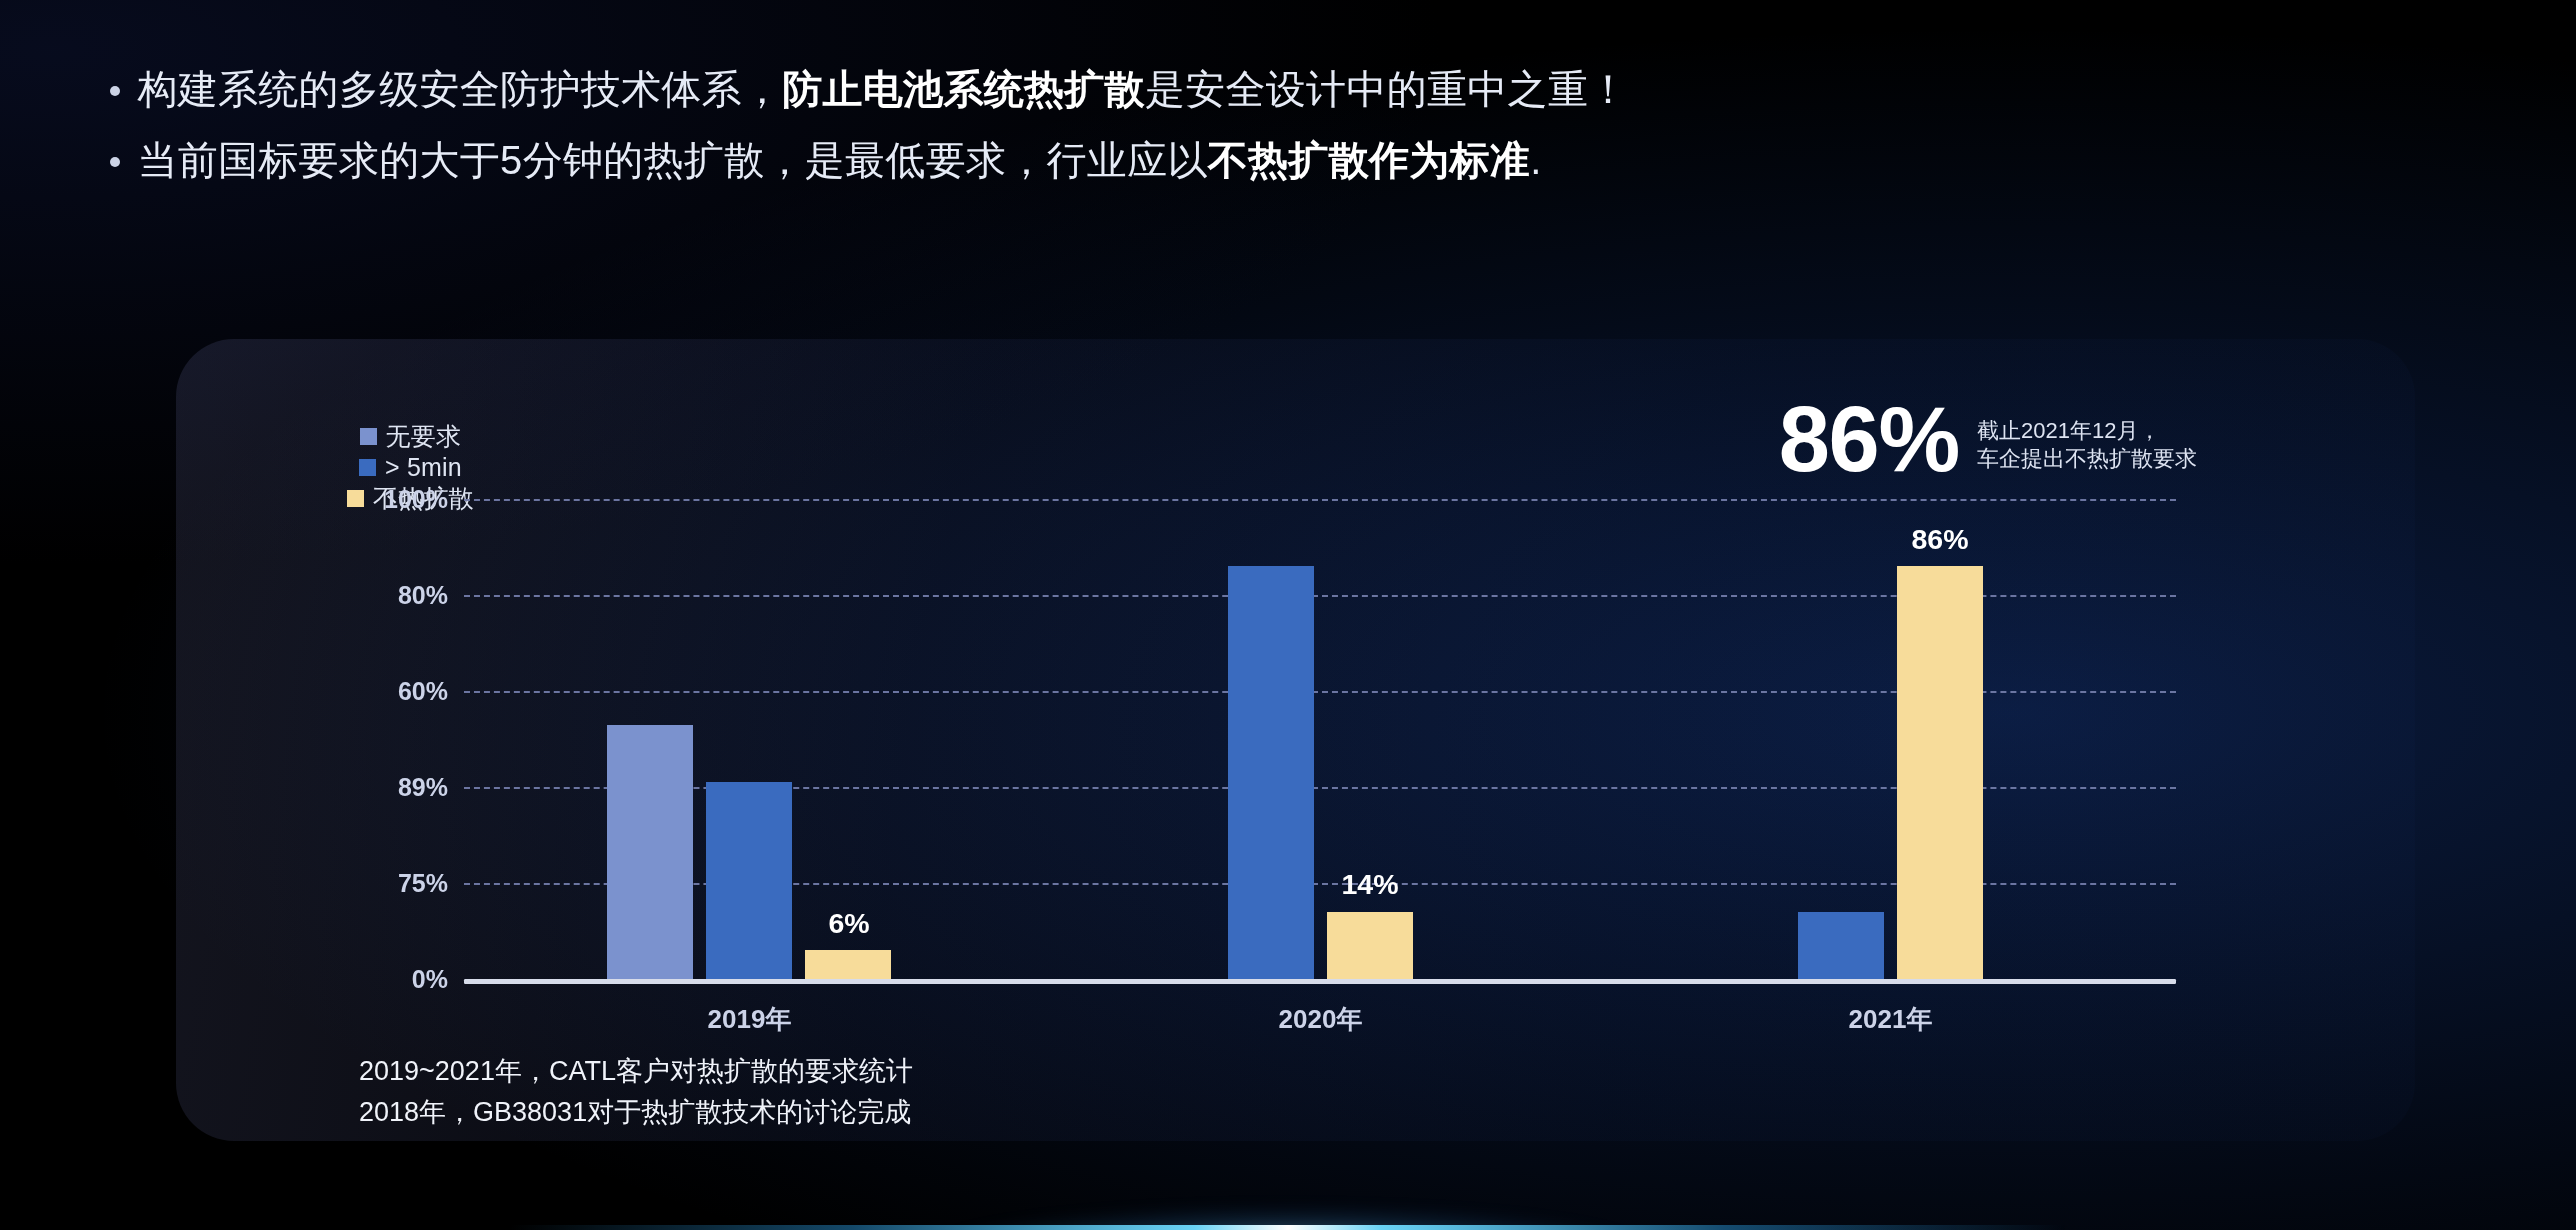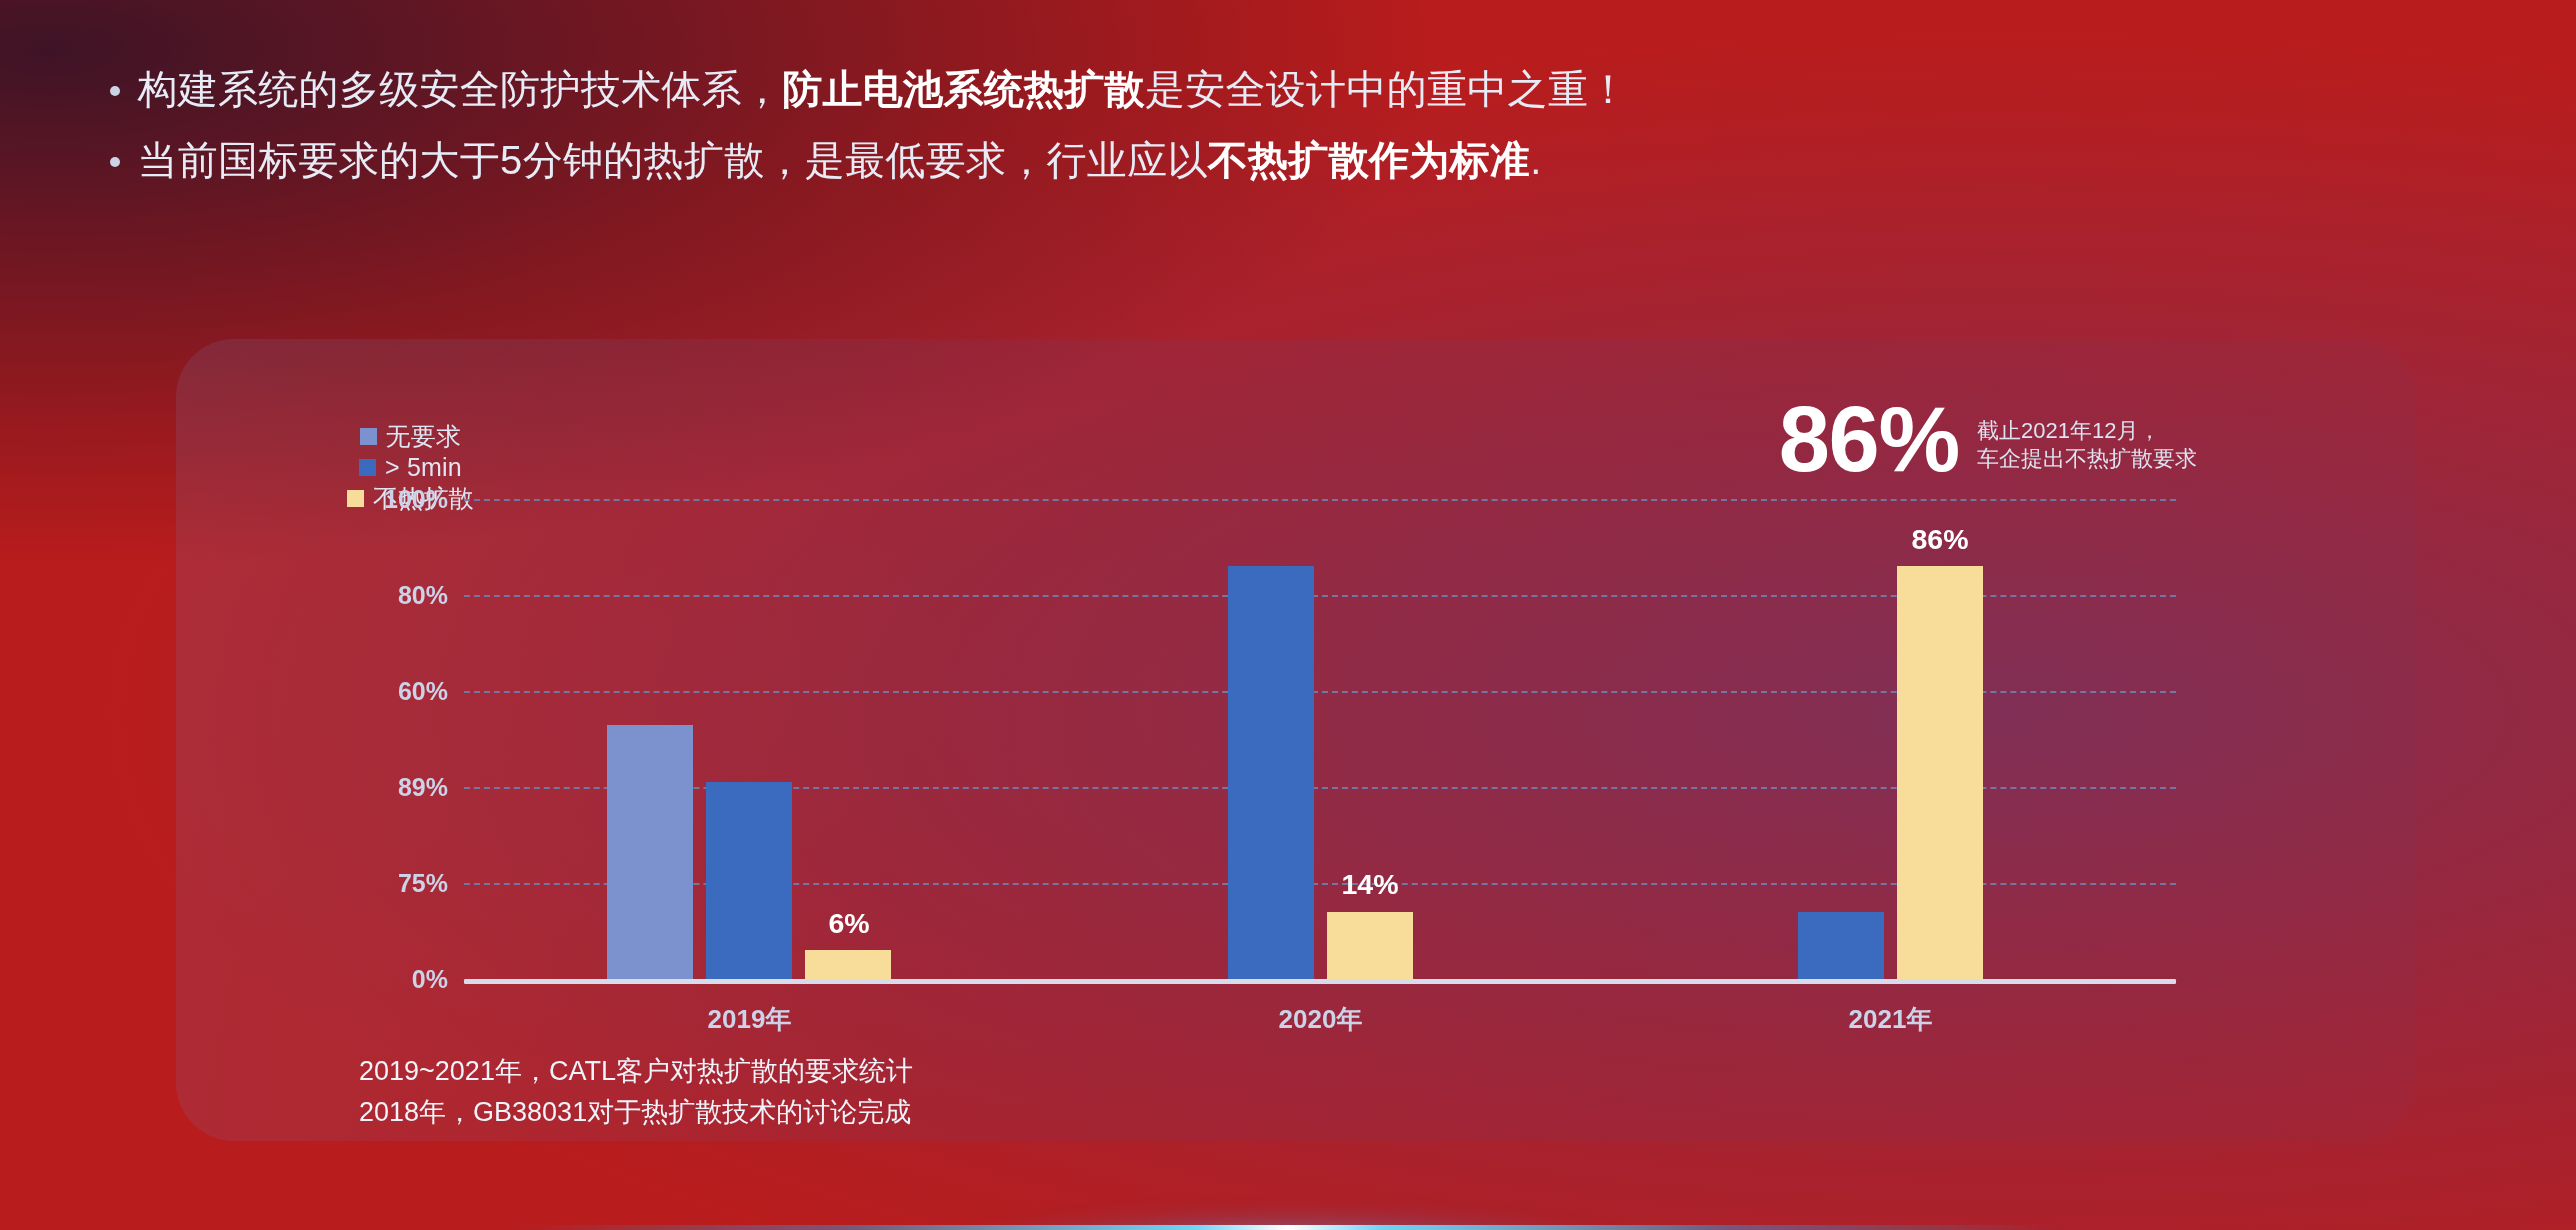--- a/index.html
+++ b/index.html
@@ -8,21 +8,21 @@
     font-family:"Liberation Sans","DejaVu Sans",sans-serif;
     background:#11306f;
   }
 
   
   #slide{
     position:relative;width:2576px;height:1230px;overflow:hidden;
     background:
       radial-gradient(160% 120% at 4% 0%, #17234d 0%, #16265a 22%, #143272 52%, #12307a 100%),
       linear-gradient(115deg,#152349 0%,#14285c 26%,#133customs 0%,#12327c 100%);
-    background-color:#b91c1c;
+    background-color:#000000;
   }
   #slide::before{
     content:"";position:absolute;inset:0;
     background:radial-gradient(120% 90% at 78% 58%, rgba(30,80,185,.34) 0%, rgba(20,50,130,0) 62%);
     pointer-events:none;
   }
   #slide::after{
     content:"";position:absolute;inset:0;
     background:radial-gradient(90% 70% at 2% 4%, rgba(10,16,42,.70) 0%, rgba(10,16,42,0) 60%);
     pointer-events:none;

